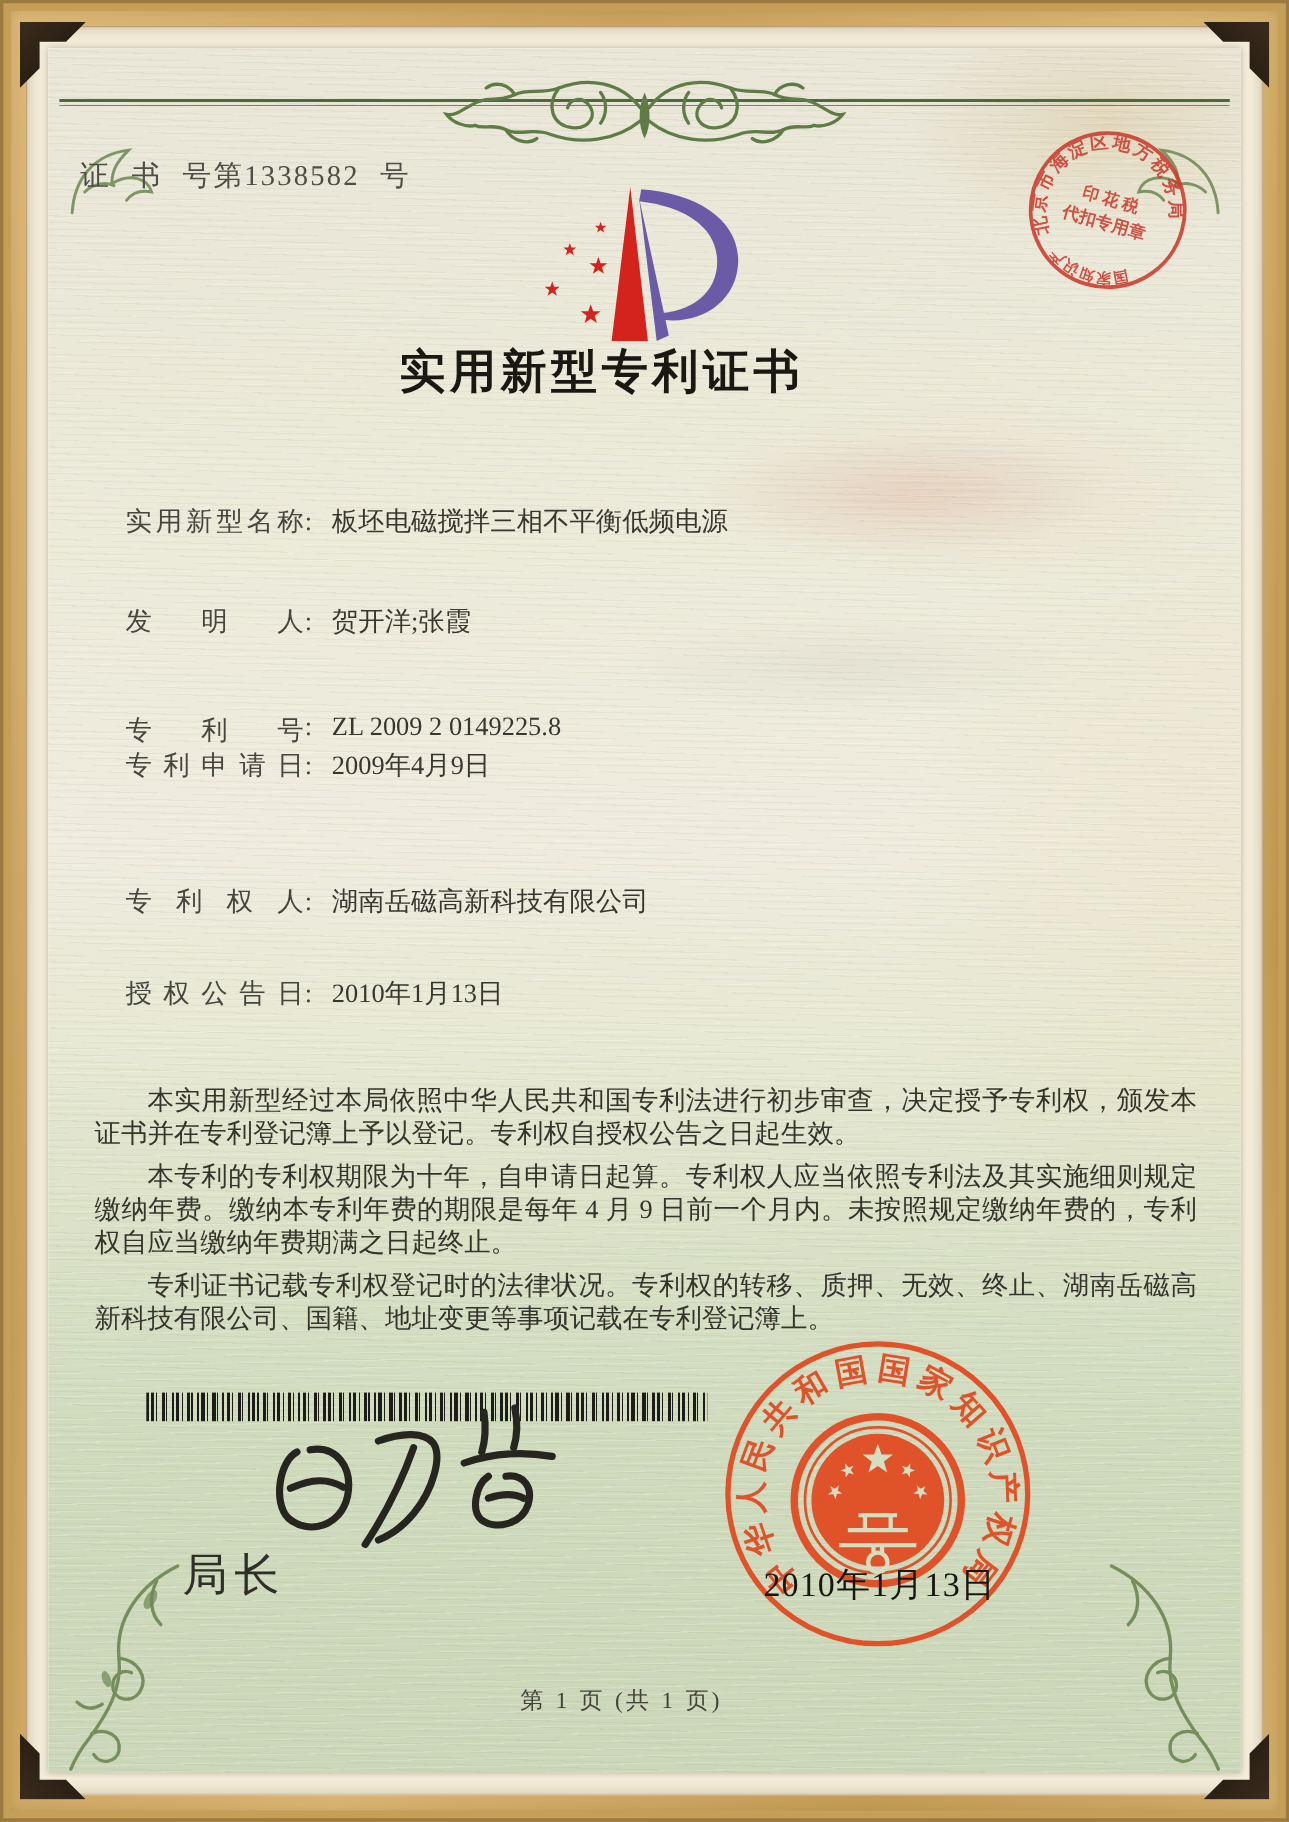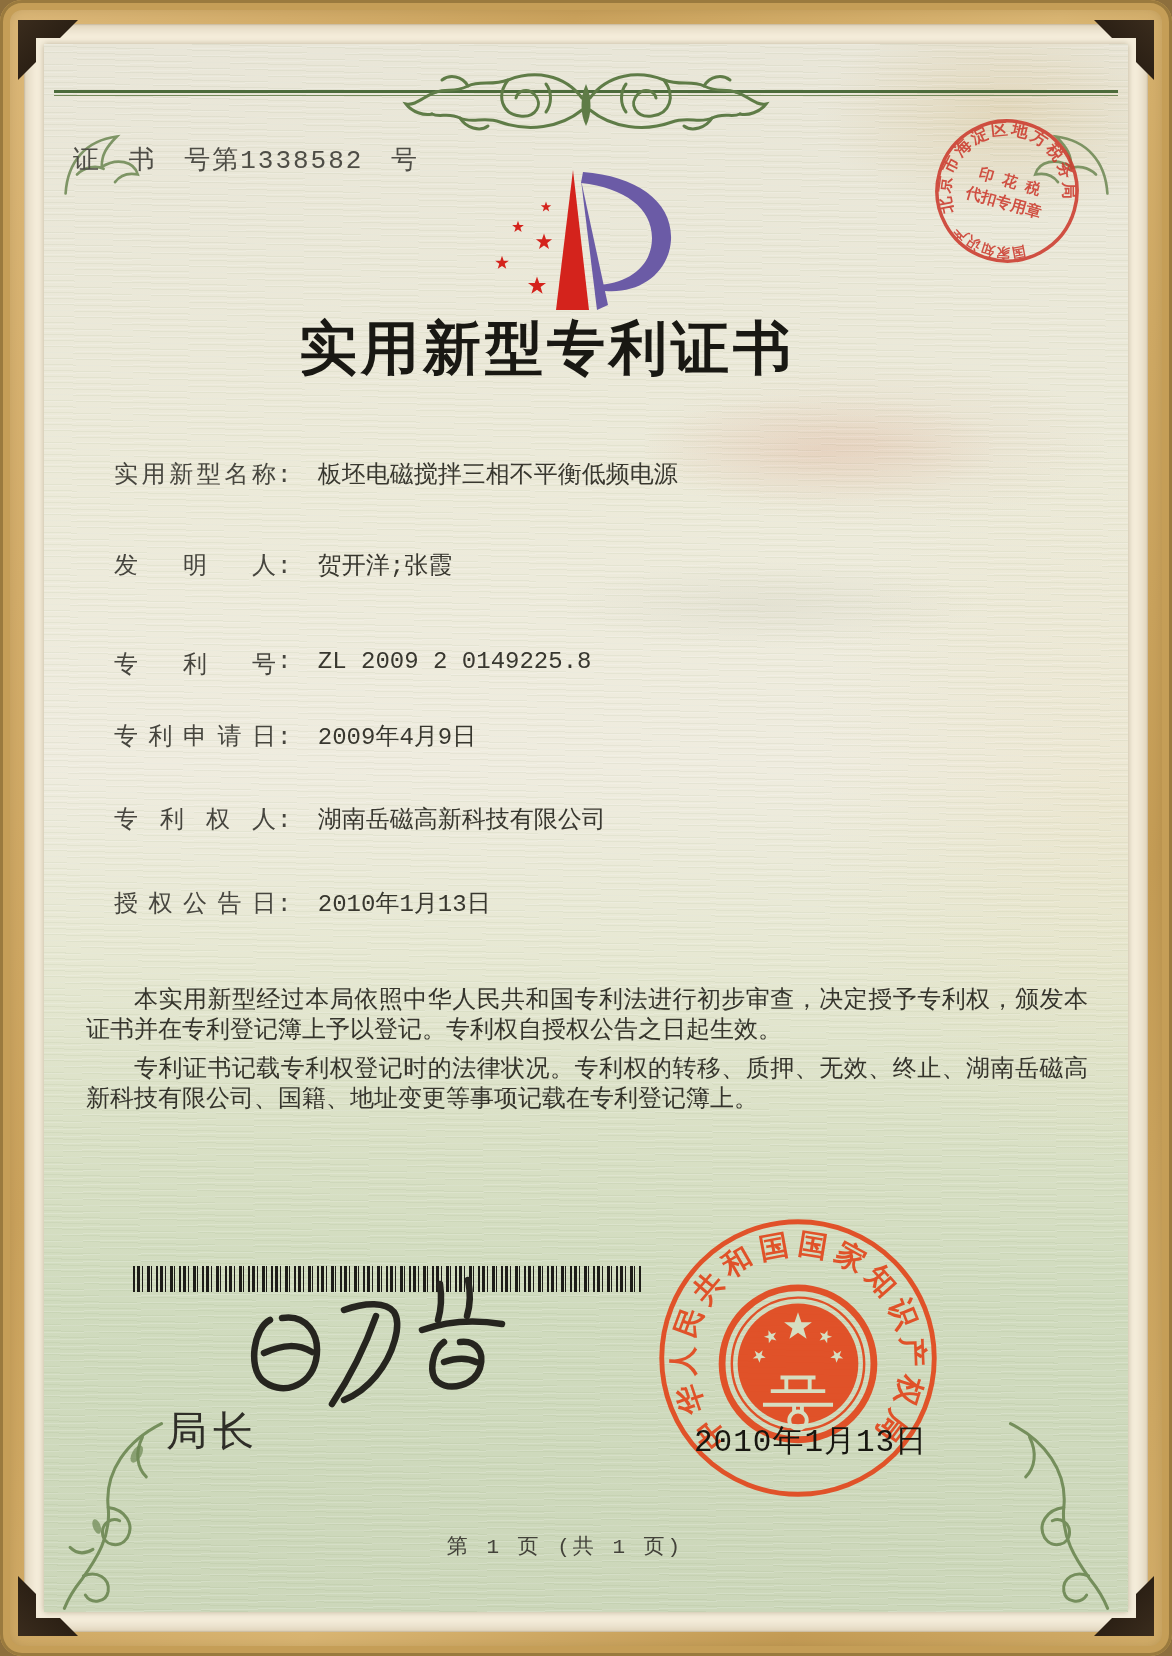--- a/index.html
+++ b/index.html
@@ -1,19 +1,19 @@
 <!DOCTYPE html>
 <html><head>
 <meta charset="utf-8">
 <style>
   html,body{margin:0;padding:0;background:#8d6f3d;}
   .stage{position:relative;width:1172px;height:1656px;overflow:hidden;
-         font-family:Liberation Mono, monospace;
+         font-family:Liberation Serif, serif;
          background:linear-gradient(115deg,#dcb878 0%,#caa25c 30%,#d9b572 55%,#c49c55 80%,#d3ae6a 100%);
-         box-shadow:inset 0 0 0 3px #9a7a3e, inset 0 0 0 10px #c59e57, inset 0 0 18px rgba(60,40,10,.5);border-radius:22px;}
+         box-shadow:inset 0 0 0 3px #9a7a3e, inset 0 0 0 10px #c59e57, inset 0 0 18px rgba(60,40,10,.5);}
   .mat{position:absolute;inset:24px;background:#f6efdd;
        box-shadow:inset 0 0 16px rgba(120,90,40,.38), inset 0 0 2px rgba(90,60,20,.5);}
   .paper{position:absolute;inset:44px;
        background:
          radial-gradient(260px 150px at 960px 70px, rgba(208,178,120,.30), transparent 70%),
          radial-gradient(340px 120px at 830px 400px, rgba(200,90,60,.07), transparent 70%),
          radial-gradient(420px 520px at 1060px 760px, rgba(228,214,165,.22), transparent 72%),
          linear-gradient(to bottom,#e9e6d8 0%,#ecead9 28%,#efecdf 46%,#e7e8d3 58%,#d9e0c5 70%,#d0dbbe 80%,#ccd7ba 100%);
        box-shadow:0 0 6px rgba(80,60,20,.35);}
   .guilloche{position:absolute;inset:44px;pointer-events:none;opacity:.5;
@@ -31,26 +31,26 @@
        background:linear-gradient(to bottom,#4c6b3b 0 3px,transparent 3px 5px,#74895a 5px 6px,transparent 6px);}
   .ornament{position:absolute;left:396px;top:62px;width:380px;height:84px;z-index:4;}
   .flourish{position:absolute;z-index:4;}
   .fl-bl{left:52px;top:1416px;width:120px;height:200px;}
   .fl-br{left:1000px;top:1416px;width:120px;height:200px;transform:scaleX(-1);}
   .fl-tl{left:58px;top:108px;width:95px;height:95px;}
   .fl-tr{left:1020px;top:108px;width:95px;height:95px;transform:scaleX(-1);}
   .certno{position:absolute;left:73px;top:142px;font-size:26px;color:#4e4d46;
        letter-spacing:2px;word-spacing:10px;z-index:5;}
   .title{position:absolute;left:0;top:310px;width:1094px;text-align:center;z-index:5;
-       font-size:58px;font-weight:700;color:#191813;letter-spacing:4px;}
+       font-size:42px;font-weight:700;color:#191813;letter-spacing:4px;}
   .taxstamp{position:absolute;left:922px;top:106px;width:170px;height:170px;z-index:6;
        transform:rotate(16deg);opacity:.88;}
   .logo{position:absolute;left:455px;top:158px;width:240px;height:162px;z-index:5;}
   .field-row{position:absolute;left:114px;white-space:nowrap;z-index:5;color:#3d3c35;font-size:24px;}
-  .fr0{top:458px;} .fr1{top:549px;} .fr2{top:635px;margin-top:13px;} .fr3{top:720px;} .fr4{top:803px;} .fr5{top:887px;}
+  .fr0{top:458px;} .fr1{top:549px;} .fr2{top:635px;margin-top:13px;} .fr3{top:680px;} .fr4{top:803px;} .fr5{top:887px;}
   .flabel{display:inline-block;width:162px;text-align:justify;text-align-last:justify;vertical-align:top;color:#46453e;}
   .fcolon{margin-left:1px;color:#46453e;}
   .fvalue{margin-left:12px;color:#38372f;}
   .paras{position:absolute;left:86px;top:986px;width:1002px;z-index:5;color:#35342c;}
   .paras p{margin:0 0 9px 0;font-size:24px;line-height:30px;text-indent:2em;text-align:justify;}
   .barcode{position:absolute;left:133px;top:1266px;width:510px;height:26px;z-index:6;
        background:repeating-linear-gradient(90deg,
          #1d1c18 0 2px, transparent 2px 4px, #1d1c18 4px 7px, transparent 7px 9px,
          #1d1c18 9px 10px, transparent 10px 14px, #1d1c18 14px 17px, transparent 17px 18px,
          #1d1c18 18px 19px, transparent 19px 23px);}
@@ -183,20 +183,21 @@
     <span class="flabel">专 利 权 人</span><span class="fcolon">:</span>
     <span class="fvalue">湖南岳磁高新科技有限公司</span>
   </div>
   <div class="field-row fr5">
     <span class="flabel">授权公告日</span><span class="fcolon">:</span>
     <span class="fvalue">2010年1月13日</span>
   </div>
 
   <div class="paras">
     <p>本实用新型经过本局依照中华人民共和国专利法进行初步审查，决定授予专利权，颁发本证书并在专利登记簿上予以登记。专利权自授权公告之日起生效。</p>
+    <p>本专利的专利权期限为十年，自申请日起算。专利权人应当依照专利法及其实施细则规定缴纳年费。缴纳本专利年费的期限是每年 4 月 9 日前一个月内。未按照规定缴纳年费的，专利权自应当缴纳年费期满之日起终止。</p>
     <p>专利证书记载专利权登记时的法律状况。专利权的转移、质押、无效、终止、湖南岳磁高新科技有限公司、国籍、地址变更等事项记载在专利登记簿上。</p>
   </div>
 
   <div class="barcode"></div>
 
   <div class="director">局长</div>
 
   <svg class="signature" viewBox="0 0 276 160">
     <g stroke="#26251f" fill="none" stroke-width="6.5" stroke-linecap="round" stroke-linejoin="round">
       <path d="M34 62 C18 70 12 108 26 122 C44 138 74 130 80 102 C85 76 70 56 46 60"></path>

